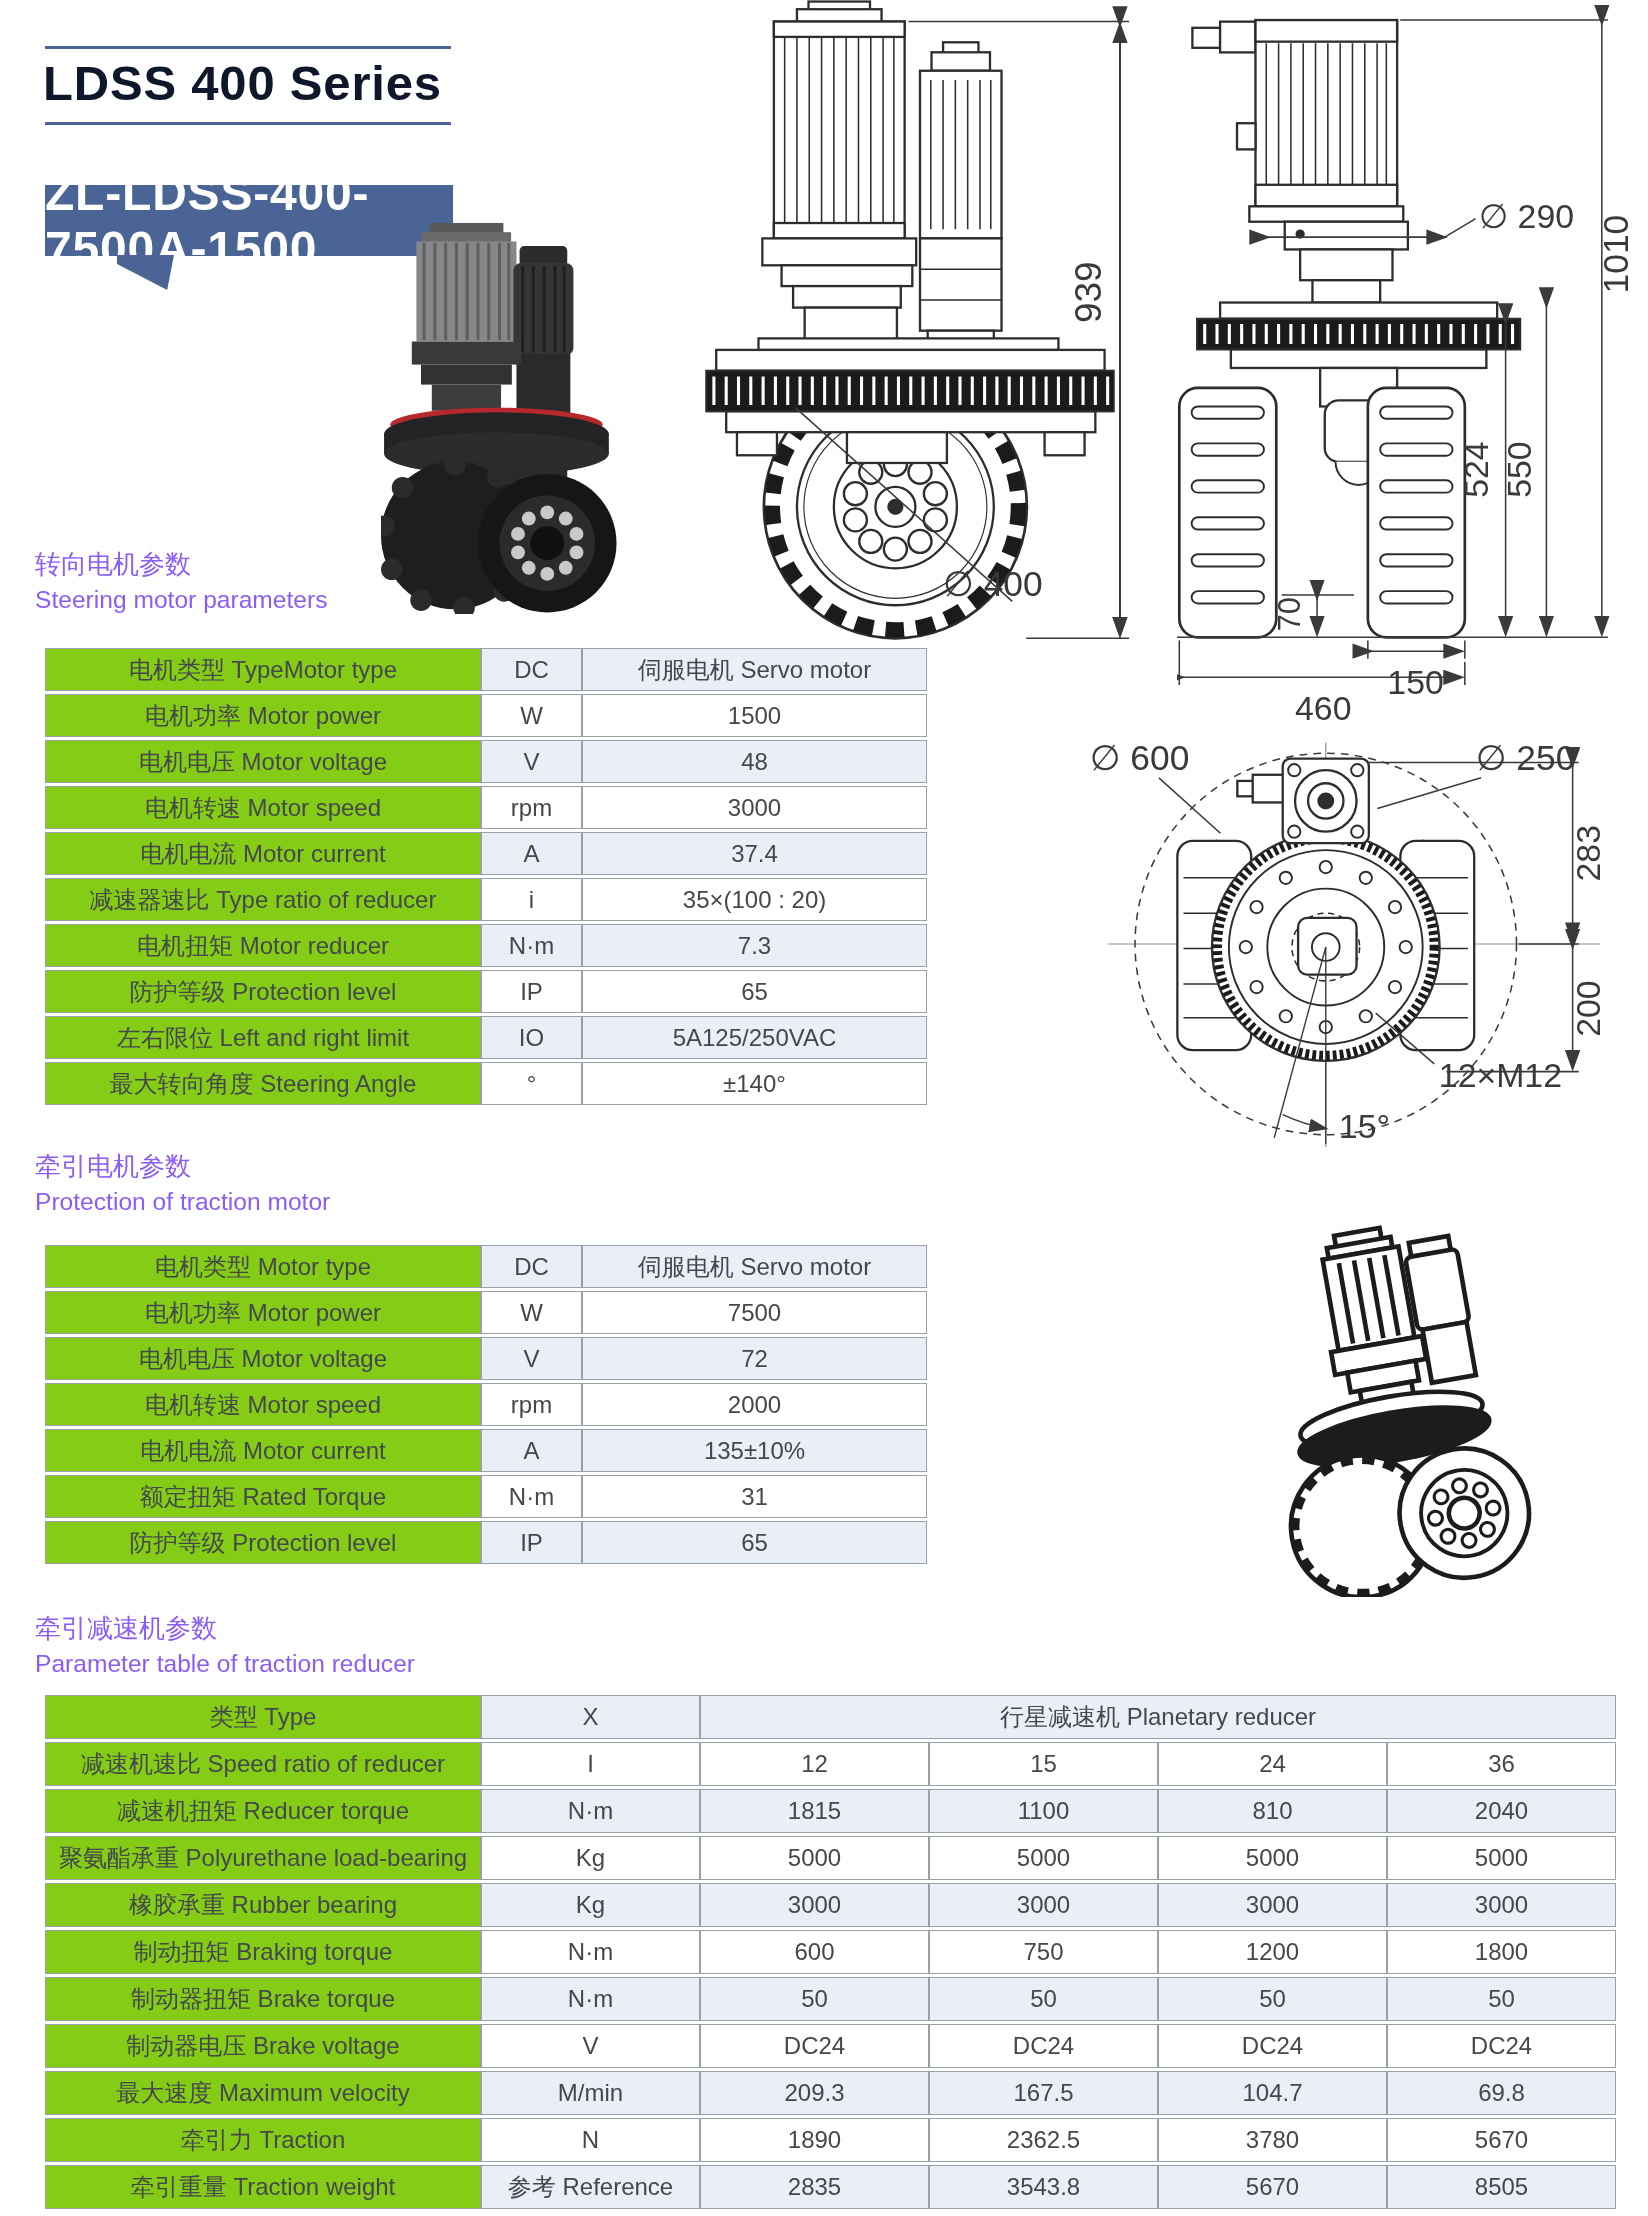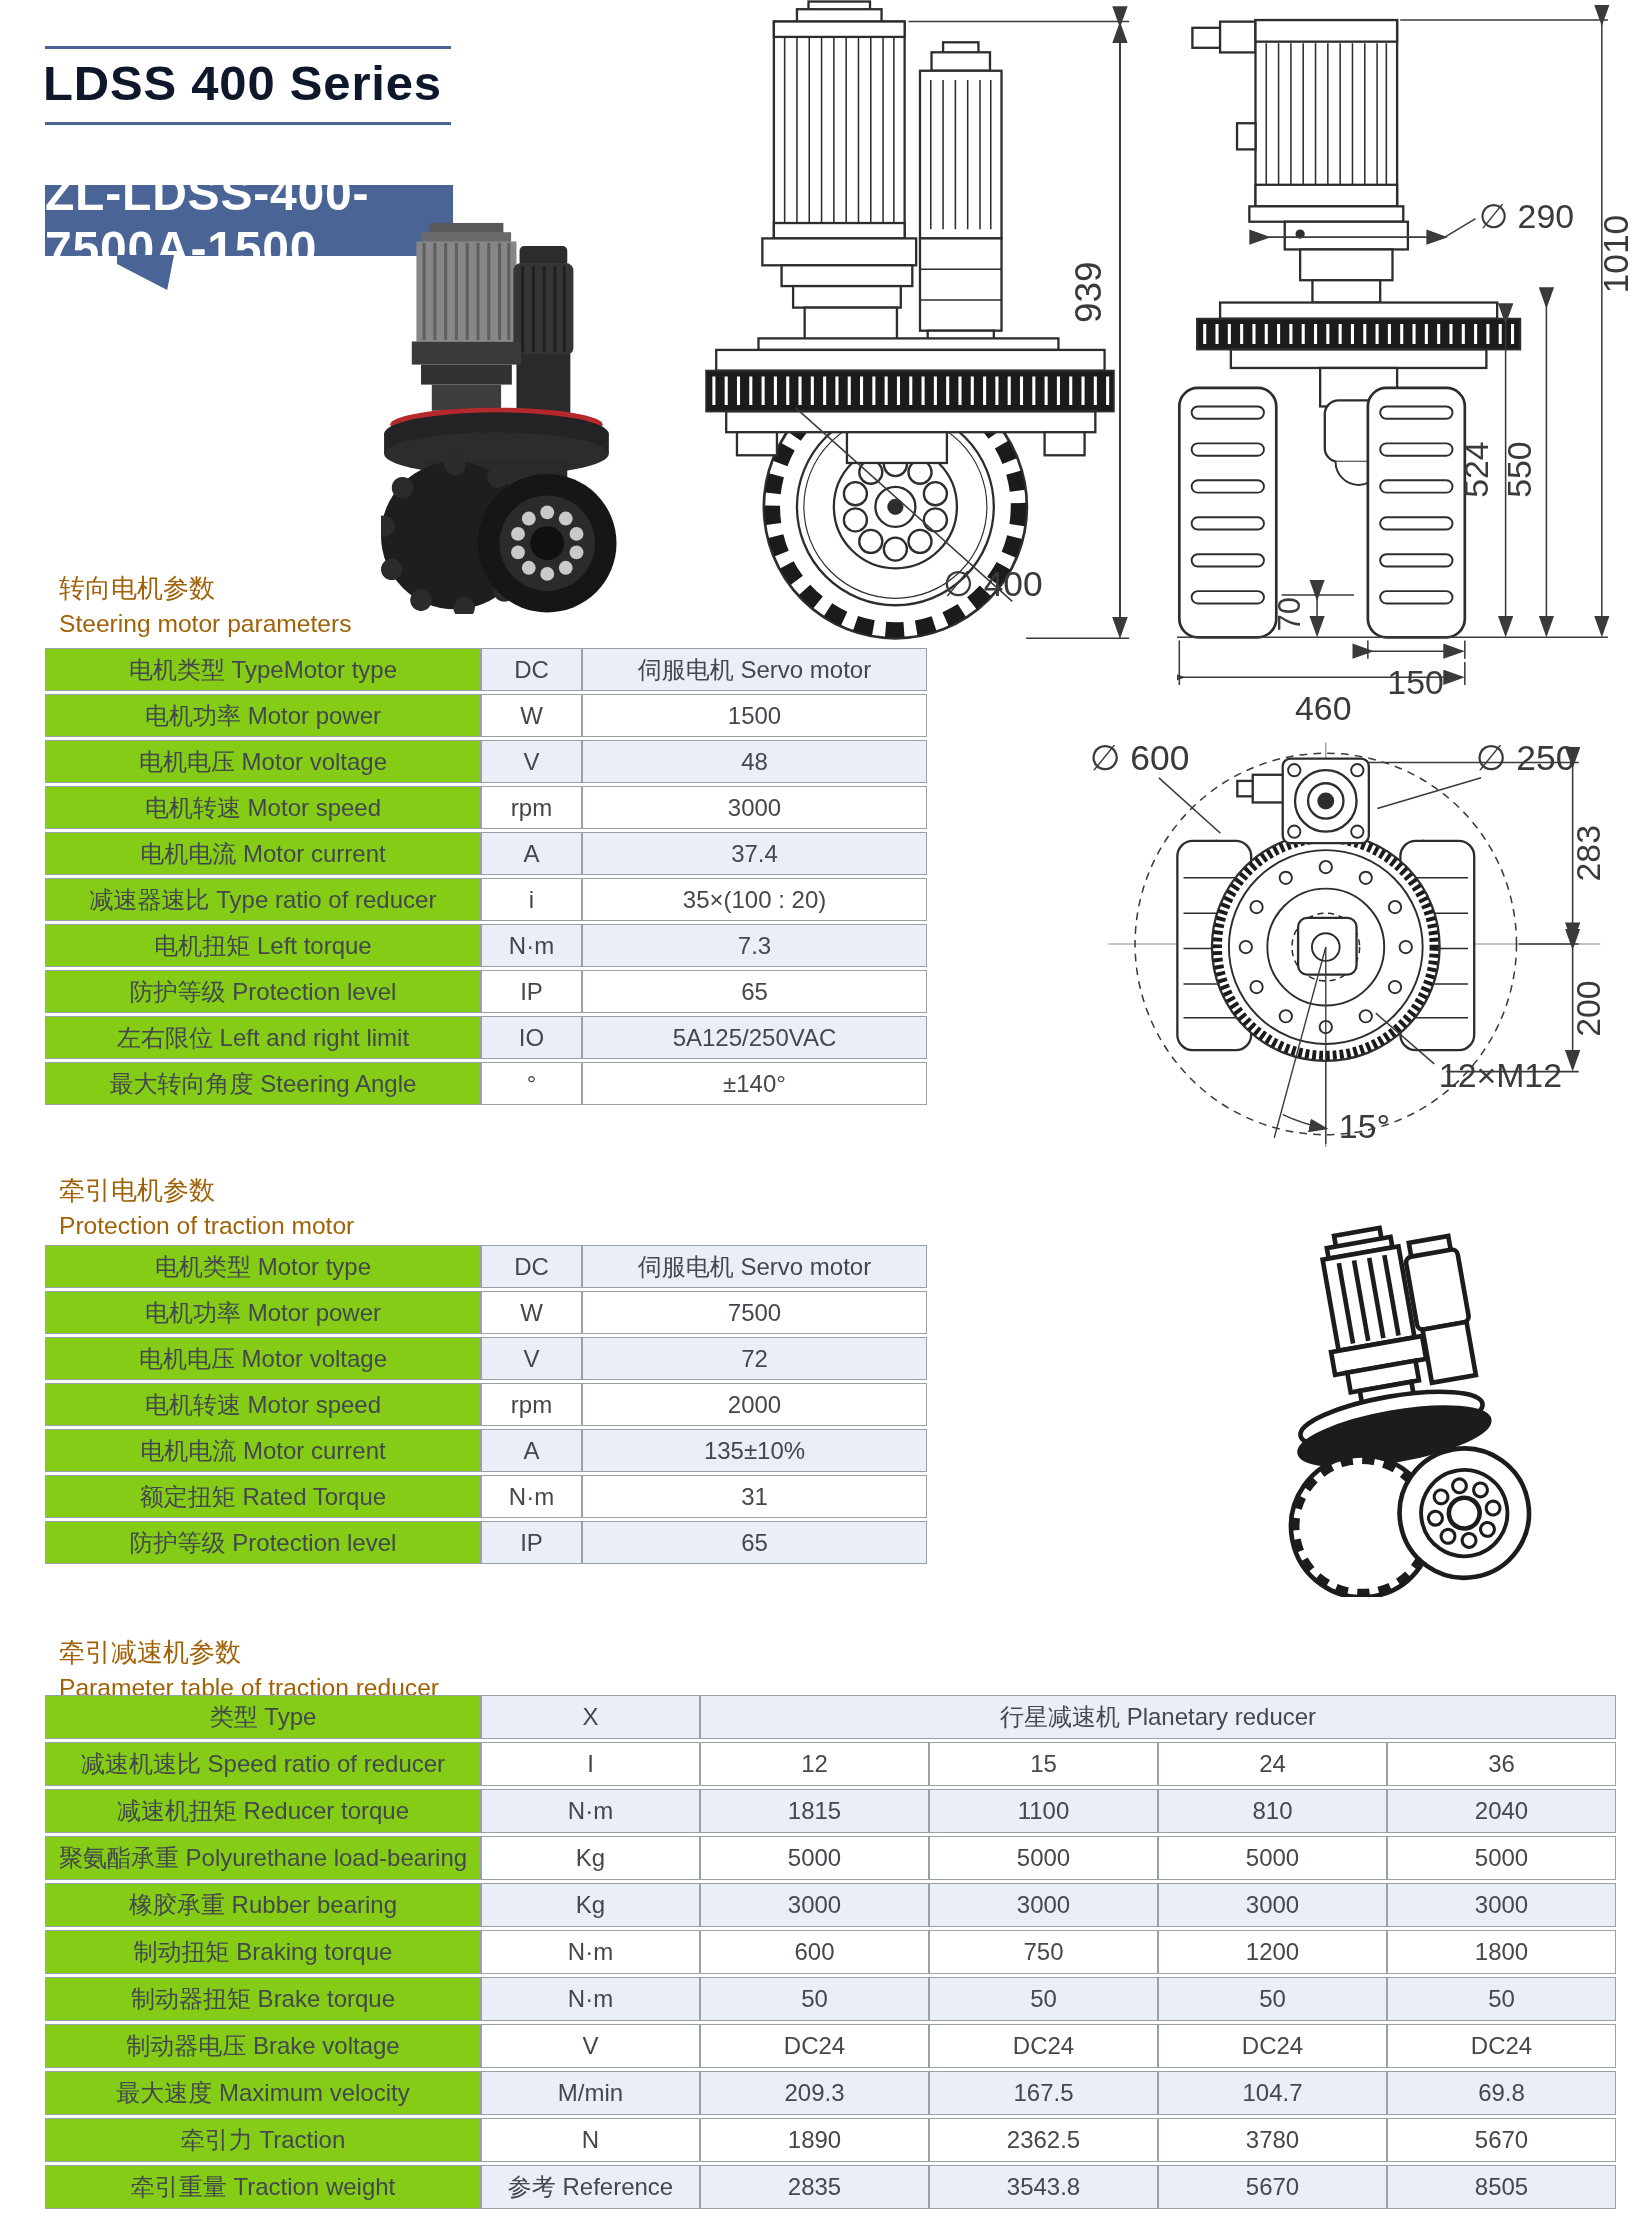--- a/index.html
+++ b/index.html
@@ -10,21 +10,21 @@
   .title-rule{position:absolute;left:45px;width:406px;height:3.1px;background:#4b6496;}
   .series-title{position:absolute;left:43px;top:55px;width:416px;
       font-size:49px;font-weight:bold;color:#0f172a;letter-spacing:0.8px;}
   .model-badge{position:absolute;left:45px;top:185px;width:408px;height:71px;
       background:#4b6496;color:#ffffff;font-size:48px;font-weight:bold;
       display:flex;align-items:center;justify-content:center;letter-spacing:0.8px;}
   .badge-tail{position:absolute;left:117px;top:255px;width:57px;height:35px;background:#4b6496;
       clip-path:polygon(0 0,100% 0,88% 100%,0 26%);}
 
   
-  .section-title{position:absolute;left:59px;color:#a16207;line-height:36px;margin-top:24px;}
+  .section-title{position:absolute;left:35px;color:#8b5cf6;line-height:36px;}
   .section-title .cn{font-size:26px;}
   .section-title .en{font-size:24.6px;}
 
   
   table.spec{position:absolute;border-collapse:separate;border-spacing:0 3.1px;table-layout:fixed;}
   table.spec td{border:0.8px solid #9aa1a6;height:41px;font-size:24px;color:#44484c;
       text-align:center;vertical-align:middle;padding:0;overflow:hidden;white-space:nowrap;}
   table.t3 td{height:42px;}
   td.lbl{background:#84cc16;text-align:left;padding-left:20px;}
   tr.alt td.u,tr.alt td.v{background:#e9eef7;}
@@ -482,21 +482,21 @@
         <td class="lbl">电机电流 Motor current</td>
         <td class="u">A</td>
         <td class="v">37.4</td>
         </tr>
       <tr class="plain">
         <td class="lbl">减速器速比 Type ratio of reducer</td>
         <td class="u">i</td>
         <td class="v">35×(100 : 20)</td>
         </tr>
       <tr class="alt">
-        <td class="lbl">电机扭矩 Left torque</td>
+        <td class="lbl">电机扭矩 Motor reducer</td>
         <td class="u">N·m</td>
         <td class="v">7.3</td>
         </tr>
       <tr class="plain">
         <td class="lbl">防护等级 Protection level</td>
         <td class="u">IP</td>
         <td class="v">65</td>
         </tr>
       <tr class="alt">
         <td class="lbl">左右限位 Left and right limit</td>

